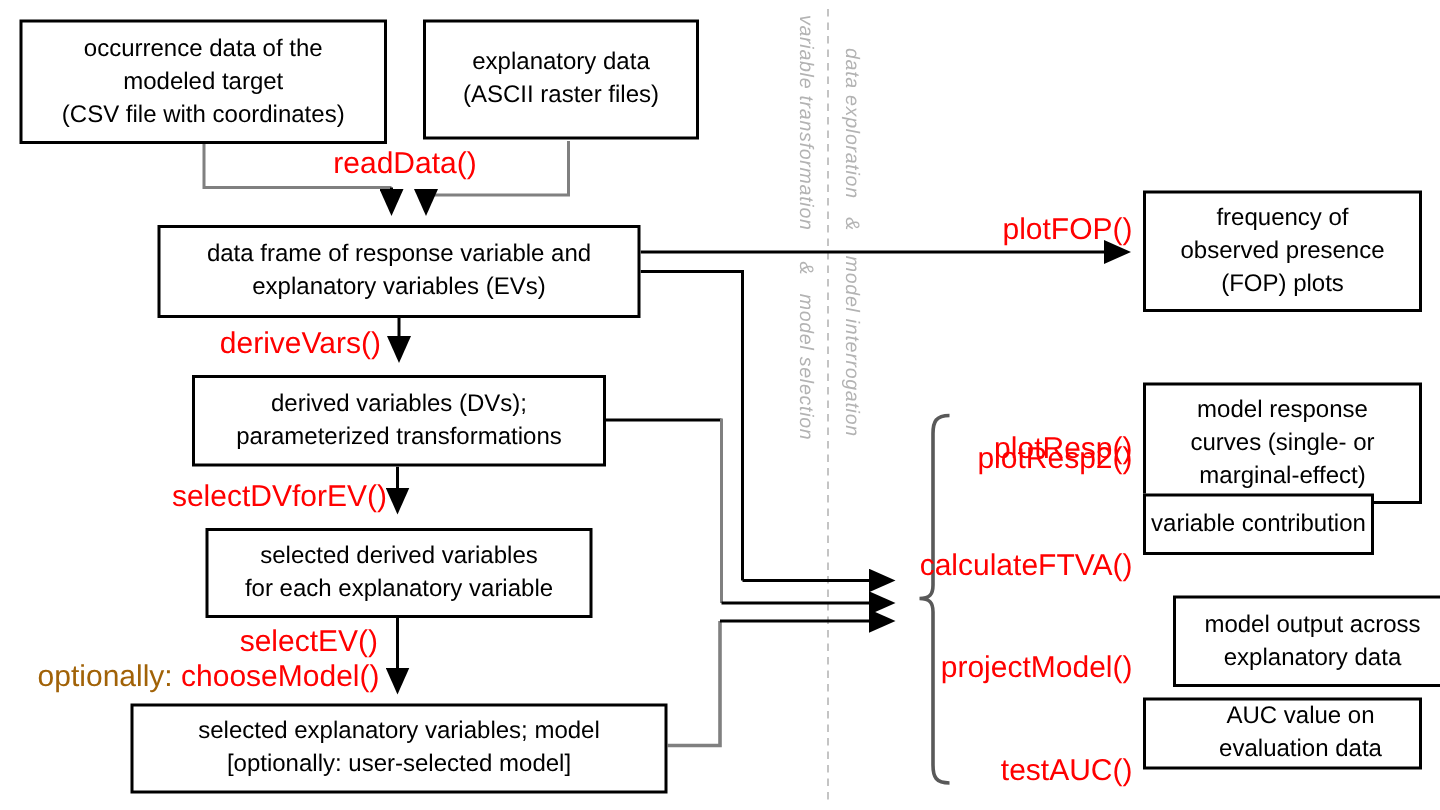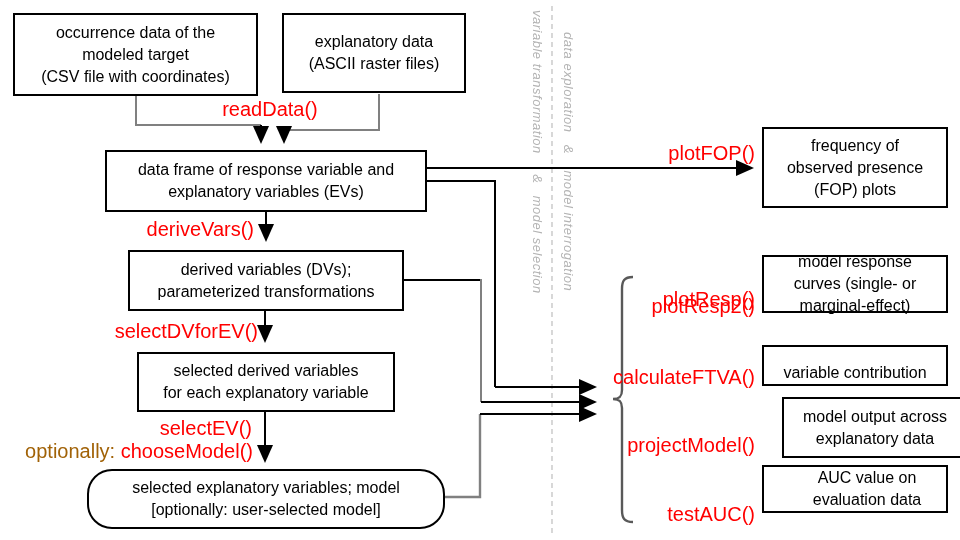--- a/index.html
+++ b/index.html
@@ -83,38 +83,38 @@
   <div class="box" style="left:128px;top:250px;width:276px;height:61px;">
     <div>derived variables (DVs);</div>
     <div>parameterized transformations</div>
   </div>
 
   <div class="box" style="left:137px;top:352px;width:258px;height:60px;">
     <div>selected derived variables</div>
     <div>for each explanatory variable</div>
   </div>
 
-  <div class="box" style="left:87px;top:469px;width:358px;height:60px;border-radius:25px;">
+  <div class="box" style="left:87px;top:469px;width:358px;height:60px;">
     <div>selected explanatory variables; model</div>
     <div>[optionally: user-selected model]</div>
   </div>
 
   <div class="box" style="left:762px;top:127px;width:186px;height:81px;">
     <div>frequency of</div>
     <div>observed presence</div>
     <div>(FOP) plots</div>
   </div>
 
-  <div class="box" style="left:762px;top:255px;width:186px;height:58px;">
+  <div class="box" style="left:762px;top:255px;width:186px;height:81px;">
     <div>model response</div>
     <div>curves (single- or</div>
     <div>marginal-effect)</div>
   </div>
 
-  <div class="box" style="left:762px;top:345px;width:186px;height:41px;justify-content:flex-end;">
+  <div class="box" style="left:762px;top:329px;width:154px;height:41px;">
     <div>variable contribution</div>
   </div>
 
   <div class="box" style="left:782px;top:397px;width:186px;height:61px;">
     <div>model output across</div>
     <div>explanatory data</div>
   </div>
 
   <div class="box" style="left:762px;top:465px;width:186px;height:48px;padding-left:24px;">
     <div>AUC value on</div>

